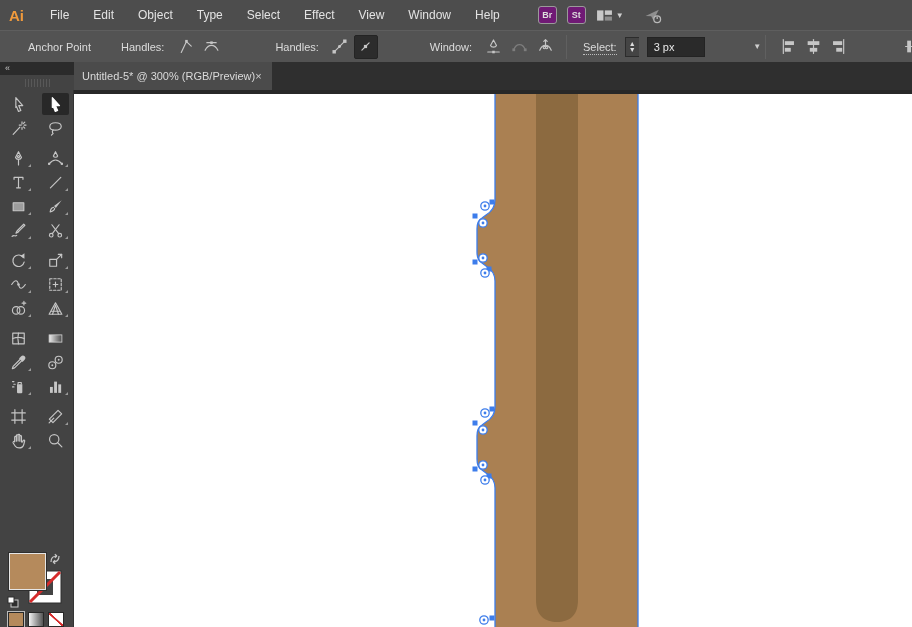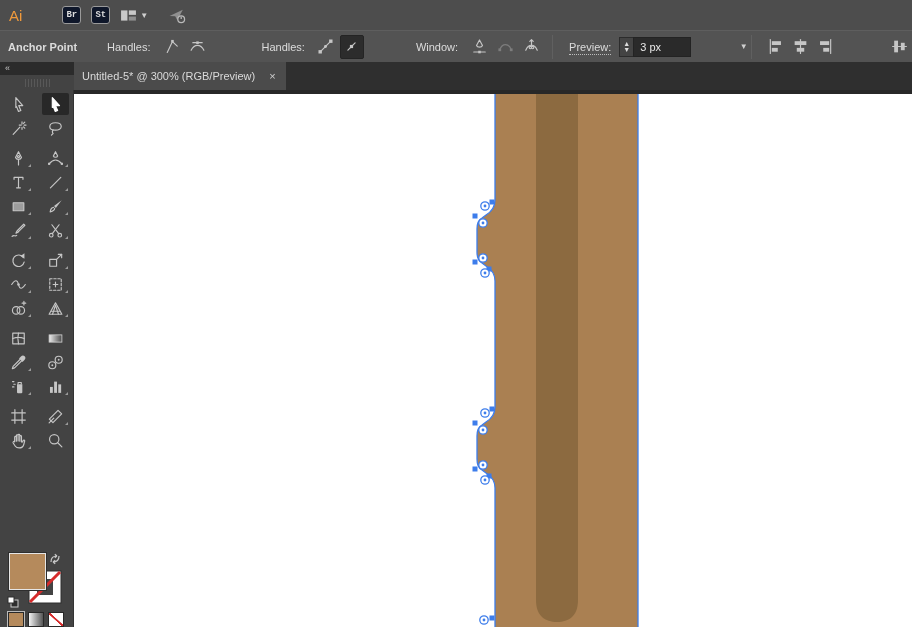--- a/index.html
+++ b/index.html
@@ -1,59 +1,59 @@
 <!DOCTYPE html>
 <html><head>
 <meta charset="utf-8">
 <style>
   html,body{margin:0;padding:0;background:#222;}
   *{box-sizing:border-box;font-family:"Liberation Sans",sans-serif;-webkit-font-smoothing:antialiased;}
   #app{position:relative;width:912px;height:627px;overflow:hidden;background:#fff;}
 
   
   .menubar{position:absolute;left:0;top:0;width:912px;height:30px;background:#4d4d4d;display:flex;align-items:center;}
-  .ai-logo{font-weight:normal;font-size:15px;color:#f09a3c;margin:0 14px 0 9px;letter-spacing:0;}
+  .ai-logo{font-weight:bold;font-size:15px;color:#f09a3c;margin:0 14px 0 9px;letter-spacing:0;}
   .menu-item{color:#e3e3e3;font-size:12px;padding:0 12px;height:30px;display:flex;align-items:center;cursor:default;}
   .menubar-right{display:flex;align-items:center;margin-left:26px;gap:10px;}
-  .badge{width:19px;height:18px;border:1px solid #9a9a9a;background:#0f172a;border-radius:3px;color:#ddd;
-         font-size:9px;font-weight:bold;display:flex;align-items:center;justify-content:center;font-family:Liberation Mono, monospace;}
+  .badge{width:19px;height:18px;border:1px solid #9a9a9a;background:#701a75;border-radius:3px;color:#ddd;
+         font-size:9px;font-weight:bold;display:flex;align-items:center;justify-content:center;}
   .mb-icon{display:flex;align-items:center;color:#cfcfcf;}
   .chev{font-size:8px;color:#cfcfcf;margin-left:3px;}
 
   
   .controlbar{position:absolute;left:0;top:30px;width:912px;height:32px;background:#535353;border-top:1px solid #5e5e5e;
               display:flex;align-items:center;white-space:nowrap;overflow:hidden;}
   .cb-grip{width:7px;height:26px;margin-right:6px;
            background:repeating-linear-gradient(to bottom,#6a6a6a 0 1px,transparent 1px 3px);width:4px;margin-left:2px;}
   .cb-label{color:#dcdcdc;font-size:11px;margin:0 8px;}
-  .cb-label.ctx{margin-left:0;margin-right:22px;font-weight:bold;}
+  .cb-label.ctx{margin-left:20px;margin-right:22px;}
   .cb-btn{width:24px;height:24px;display:flex;align-items:center;justify-content:center;color:#c6c6c6;border-radius:2px;margin:0 1px;}
   .cb-btn.pressed{background:#2c2c2c;border:1px solid #242424;}
   .cb-btn.disabled{color:#7d7d7d;}
   .cb-sep{width:1px;height:24px;background:#454545;border-right:1px solid #606060;margin:0 8px;}
   .dotted-u{border-bottom:1px dotted #bdbdbd;padding-bottom:1px;}
-  .corner-field{display:flex;align-items:center;height:20px;}
+  .corner-field{display:flex;align-items:center;height:20px;gap:8px;}
   .stepper{width:14px;height:20px;background:#444;border:1px solid #2c2c2c;border-right:none;display:flex;flex-direction:column;
            align-items:center;justify-content:center;color:#ddd;}
   .stepper span{font-size:7px;line-height:6px;}
   .corner-input{width:58px;height:20px;background:#2a2a2a;border:1px solid #232323;color:#e8e8e8;font-size:11px;
                 padding:0 6px;display:flex;align-items:center;}
   .align-group{display:flex;align-items:center;margin-left:4px;}
   .align-btn{width:24px;height:26px;display:flex;align-items:center;justify-content:center;color:#c6c6c6;}
   .gapL{margin-left:9px;padding-left:42px;}
 
   
   .tabrow{position:absolute;left:0;top:62px;width:912px;height:28px;display:flex;}
   .dock-top{width:74px;height:28px;background:#434343;position:relative;}
   .dock-top .collapse{position:absolute;left:0;top:0;width:74px;height:13px;background:#2b2b2b;color:#c2c2c2;
                       font-size:9px;line-height:12px;padding-left:5px;letter-spacing:1px;}
   .dock-top .grip{position:absolute;left:25px;top:17px;width:26px;height:8px;
                   background:repeating-linear-gradient(to right,#585858 0 1px,transparent 1px 3px);}
   .tabstrip{flex:1;background:#2f2f2f;display:flex;}
-  .doc-tab{background:#4b4b4b;height:28px;display:flex;align-items:center;padding:0 10px 0 8px;gap:14px;}
+  .doc-tab{background:#4b4b4b;height:28px;display:flex;align-items:center;padding:0 10px 0 8px;}
   .doc-tab .title{color:#dadada;font-size:11px;}
   .doc-tab .close{color:#cfcfcf;font-size:11px;cursor:default;}
   .canvas-topline{position:absolute;left:74px;top:90px;width:838px;height:4px;background:#282828;}
 
   
   .toolbar{position:absolute;left:0;top:90px;width:74px;height:537px;background:#434343;border-right:1px solid #333;}
   .tools{display:grid;grid-template-columns:37px 37px;padding-top:2px;}
   .tool{width:37px;height:24px;display:flex;align-items:center;justify-content:center;color:#c6c6c6;position:relative;}
   .tool.active{color:#fff;}
   .tool.active::before{content:"";position:absolute;inset:1px 5px;background:#282828;border-radius:2px;}
@@ -75,20 +75,31 @@
   
   .canvas{position:absolute;left:74px;top:94px;width:838px;height:533px;background:#fff;}
   .canvas svg{position:absolute;left:0;top:0;}
 </style>
 </head>
 <body>
 <div id="app">
 
   <div class="menubar">
     <span class="ai-logo">Ai</span>
+    <div id="menu-items" style="display: flex;">
+        <div class="menu-item">File</div>
+        <div class="menu-item">Edit</div>
+        <div class="menu-item">Object</div>
+        <div class="menu-item">Type</div>
+        <div class="menu-item">Select</div>
+        <div class="menu-item">Effect</div>
+        <div class="menu-item">View</div>
+        <div class="menu-item">Window</div>
+        <div class="menu-item">Help</div>
+      </div>
     <div class="menubar-right">
       <span class="badge">Br</span>
       <span class="badge">St</span>
       <span class="mb-icon">
         <svg viewBox="0 0 16 16" width="17" height="17">
             <rect x="1" y="3.2" width="6" height="9.6" fill="#c9c9c9"></rect>
             <rect x="8.3" y="3.2" width="6.7" height="4.2" fill="#c9c9c9"></rect>
             <rect x="8.3" y="9" width="6.7" height="3.8" fill="#8f8f8f"></rect>
           </svg>
         <span class="chev">▼</span>
@@ -158,21 +169,21 @@
         <span class="cb-btn">
           <svg viewBox="0 0 16 16" width="17" height="17" fill="none" stroke="currentColor" stroke-width="1.1" stroke-linecap="round" stroke-linejoin="round">
             <path d="M2.6 11.6 C5 5.2 11 5.2 13.4 11.6"></path>
             <path d="M8 1.6 V7.6 M6.4 3.2 L8 1.6 L9.6 3.2"></path>
             <circle cx="6.9" cy="9" r="1.1"></circle>
             <circle cx="9.1" cy="9" r="1.1"></circle>
           </svg>
         </span>
       </span>
     <span class="cb-sep"></span>
-    <span class="cb-label"><span class="dotted-u">Preview:</span></span>
+    <span class="cb-label"><span class="dotted-u">Select:</span></span>
     <span class="corner-field">
       <span class="stepper">
           <span>▲</span>
           <span>▼</span>
         </span>
       <span class="corner-input">3 px</span>
     </span>
     <span class="cb-btn gapL" style="width:30px;">
       <svg viewBox="0 0 16 16" width="16" height="16" fill="none" stroke="currentColor" stroke-width="1.1">
           <rect x="1.5" y="3" width="8.5" height="7"></rect>

